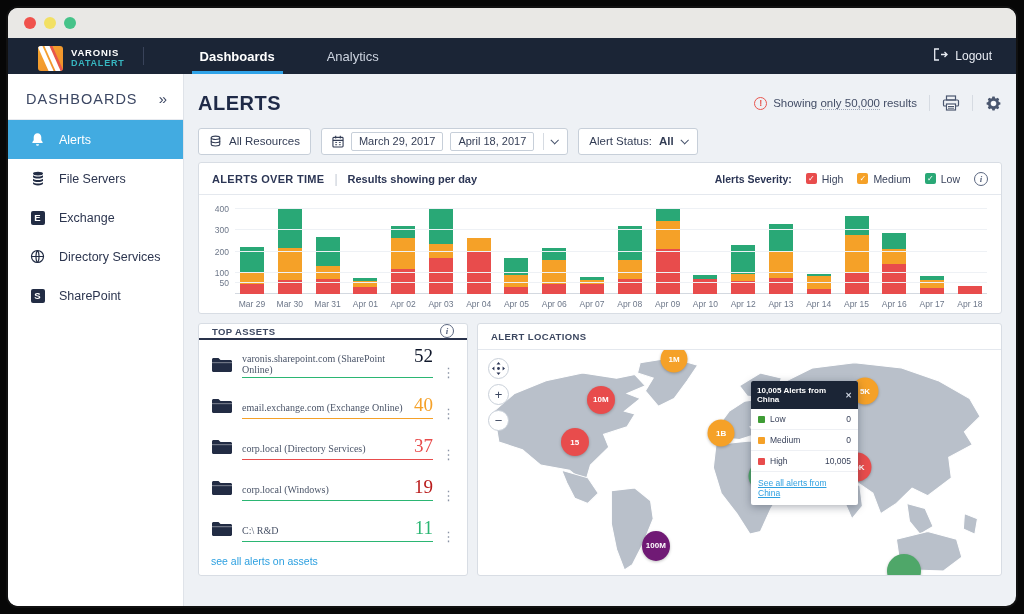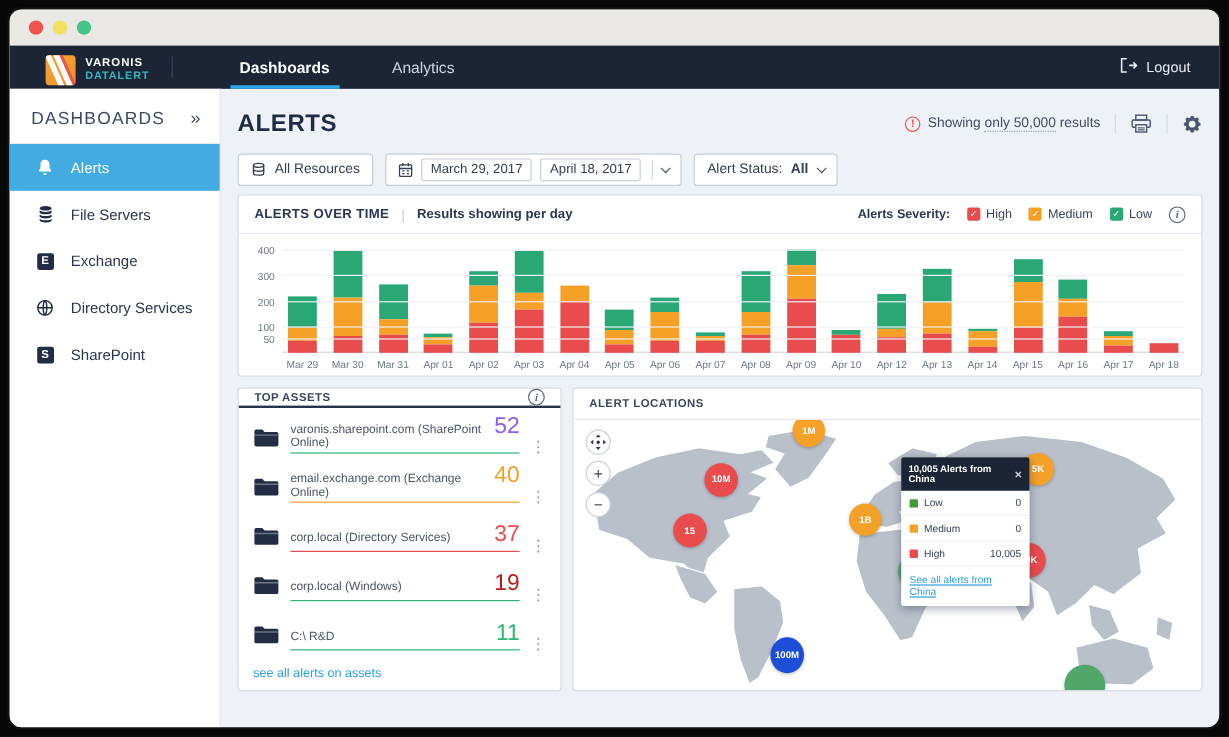--- a/index.html
+++ b/index.html
@@ -84,21 +84,21 @@
   .bar-stack { height:89px; display:flex; flex-direction:column; justify-content:flex-end; padding:0 1px; }
   .seg { width:100%; }
   .bar-date { height:15px; display:flex; align-items:flex-end; justify-content:center; font-size:8.5px; color:#6d7789; white-space:nowrap; }
 
   
   .bottom { display:flex; gap:9px; margin-top:9px; height:253px; }
   .assets { width:270px; display:flex; flex-direction:column; }
   .assets .panel-hd, .map-panel .panel-hd { height:26px; }
   .sm-title { font-size:9.5px; font-weight:bold; color:#3b465f; letter-spacing:.4px; }
   .assets .panel-hd { border-bottom:2px solid #29324b; }
-  .asset-list { padding:4px 12px 0 12px; flex:1; }
+  .asset-list { padding:4px 12px 0 12px; flex:1;font-family:Liberation Serif, serif; }
   .asset-row { display:flex; align-items:center; gap:9px; height:41px; }
   .folder { color:#222c44; display:flex; }
   .asset-mid { flex:1; align-self:flex-end; padding-bottom:7px; }
   .asset-line1 { display:flex; align-items:baseline; }
   .asset-label { font-size:10px; color:#4a5468; flex:1; padding-right:4px; }
   .asset-val { font-size:19px; font-weight:normal; }
   .asset-underline { height:1px; margin-top:2px; }
   .kebab { color:#8b94a6; font-size:13px; cursor:pointer; line-height:1; padding-bottom:6px; align-self:flex-end; }
   .assets-footer { padding:6px 12px 10px 12px; font-size:10.5px; color:#2da0e0; cursor:pointer; }
 
@@ -472,21 +472,21 @@
               <div class="asset-row">
                 <span class="folder">
                   <svg width="22" height="17" viewBox="0 0 22 17" fill="currentColor">
                     <path d="M1 3.5c0-.8.7-1.5 1.5-1.5h5l2 2h10c.8 0 1.5.7 1.5 1.5v9c0 .8-.7 1.5-1.5 1.5h-17C1.7 16 1 15.3 1 14.5z"></path>
                     <path d="M1 6h20v1.2H1z" fill="#fff" opacity=".35"></path>
                   </svg>
                 </span>
                 <div class="asset-mid">
                   <div class="asset-line1">
                     <span class="asset-label">varonis.sharepoint.com (SharePoint Online)</span>
-                    <span class="asset-val" style="color: #8b5cf6;">52</span>
+                    <span class="asset-val" style="color: #0f172a;">52</span>
                   </div>
                   <div class="asset-underline" style="background: rgb(43, 182, 115);"></div>
                 </div>
                 <span class="kebab">⋮</span>
               </div>
               <div class="asset-row">
                 <span class="folder">
                   <svg width="22" height="17" viewBox="0 0 22 17" fill="currentColor">
                     <path d="M1 3.5c0-.8.7-1.5 1.5-1.5h5l2 2h10c.8 0 1.5.7 1.5 1.5v9c0 .8-.7 1.5-1.5 1.5h-17C1.7 16 1 15.3 1 14.5z"></path>
                     <path d="M1 6h20v1.2H1z" fill="#fff" opacity=".35"></path>
@@ -585,21 +585,21 @@
               <span class="mbtn">−</span>
             </div>
             <div id="map-bubbles">
                 <div class="bubble" style="left: 37.5%; top: 4%; width: 27px; height: 27px; background: rgb(245, 161, 40);">1M</div>
                 <div class="bubble" style="left: 23.5%; top: 22%; width: 28px; height: 28px; background: rgb(232, 76, 76);">10M</div>
                 <div class="bubble" style="left: 18.5%; top: 41%; width: 28px; height: 28px; background: rgb(232, 76, 76);">15</div>
                 <div class="bubble" style="left: 46.5%; top: 37%; width: 27px; height: 27px; background: rgb(245, 161, 40);">1B</div>
                 <div class="bubble" style="left: 74%; top: 18%; width: 27px; height: 27px; background: rgb(245, 161, 40);">5K</div>
                 <div class="bubble" style="left: 54.5%; top: 56%; width: 29px; height: 29px; background: rgb(79, 167, 105);">100</div>
                 <div class="bubble" style="left: 72.5%; top: 52%; width: 29px; height: 29px; background: rgb(232, 76, 76);">10K</div>
-                <div class="bubble" style="left: 34%; top: 87%; width: 28px; height: 30px; background: #1d4ed8;">100M</div>
+                <div class="bubble" style="left: 34%; top: 87%; width: 28px; height: 30px; background: #701a75;">100M</div>
                 <div class="bubble" style="left: 81.5%; top: 98%; width: 34px; height: 34px; background: rgb(79, 167, 105);"></div>
               </div>
             <div class="tooltip">
               <div class="tt-head">
                 <span>10,005 Alerts from China</span>
                 <span class="tt-close">✕</span>
               </div>
               <div id="tooltip-rows">
                   <div class="tt-row">
                     <span class="tt-sq" style="background: rgb(63, 156, 53);"></span>

